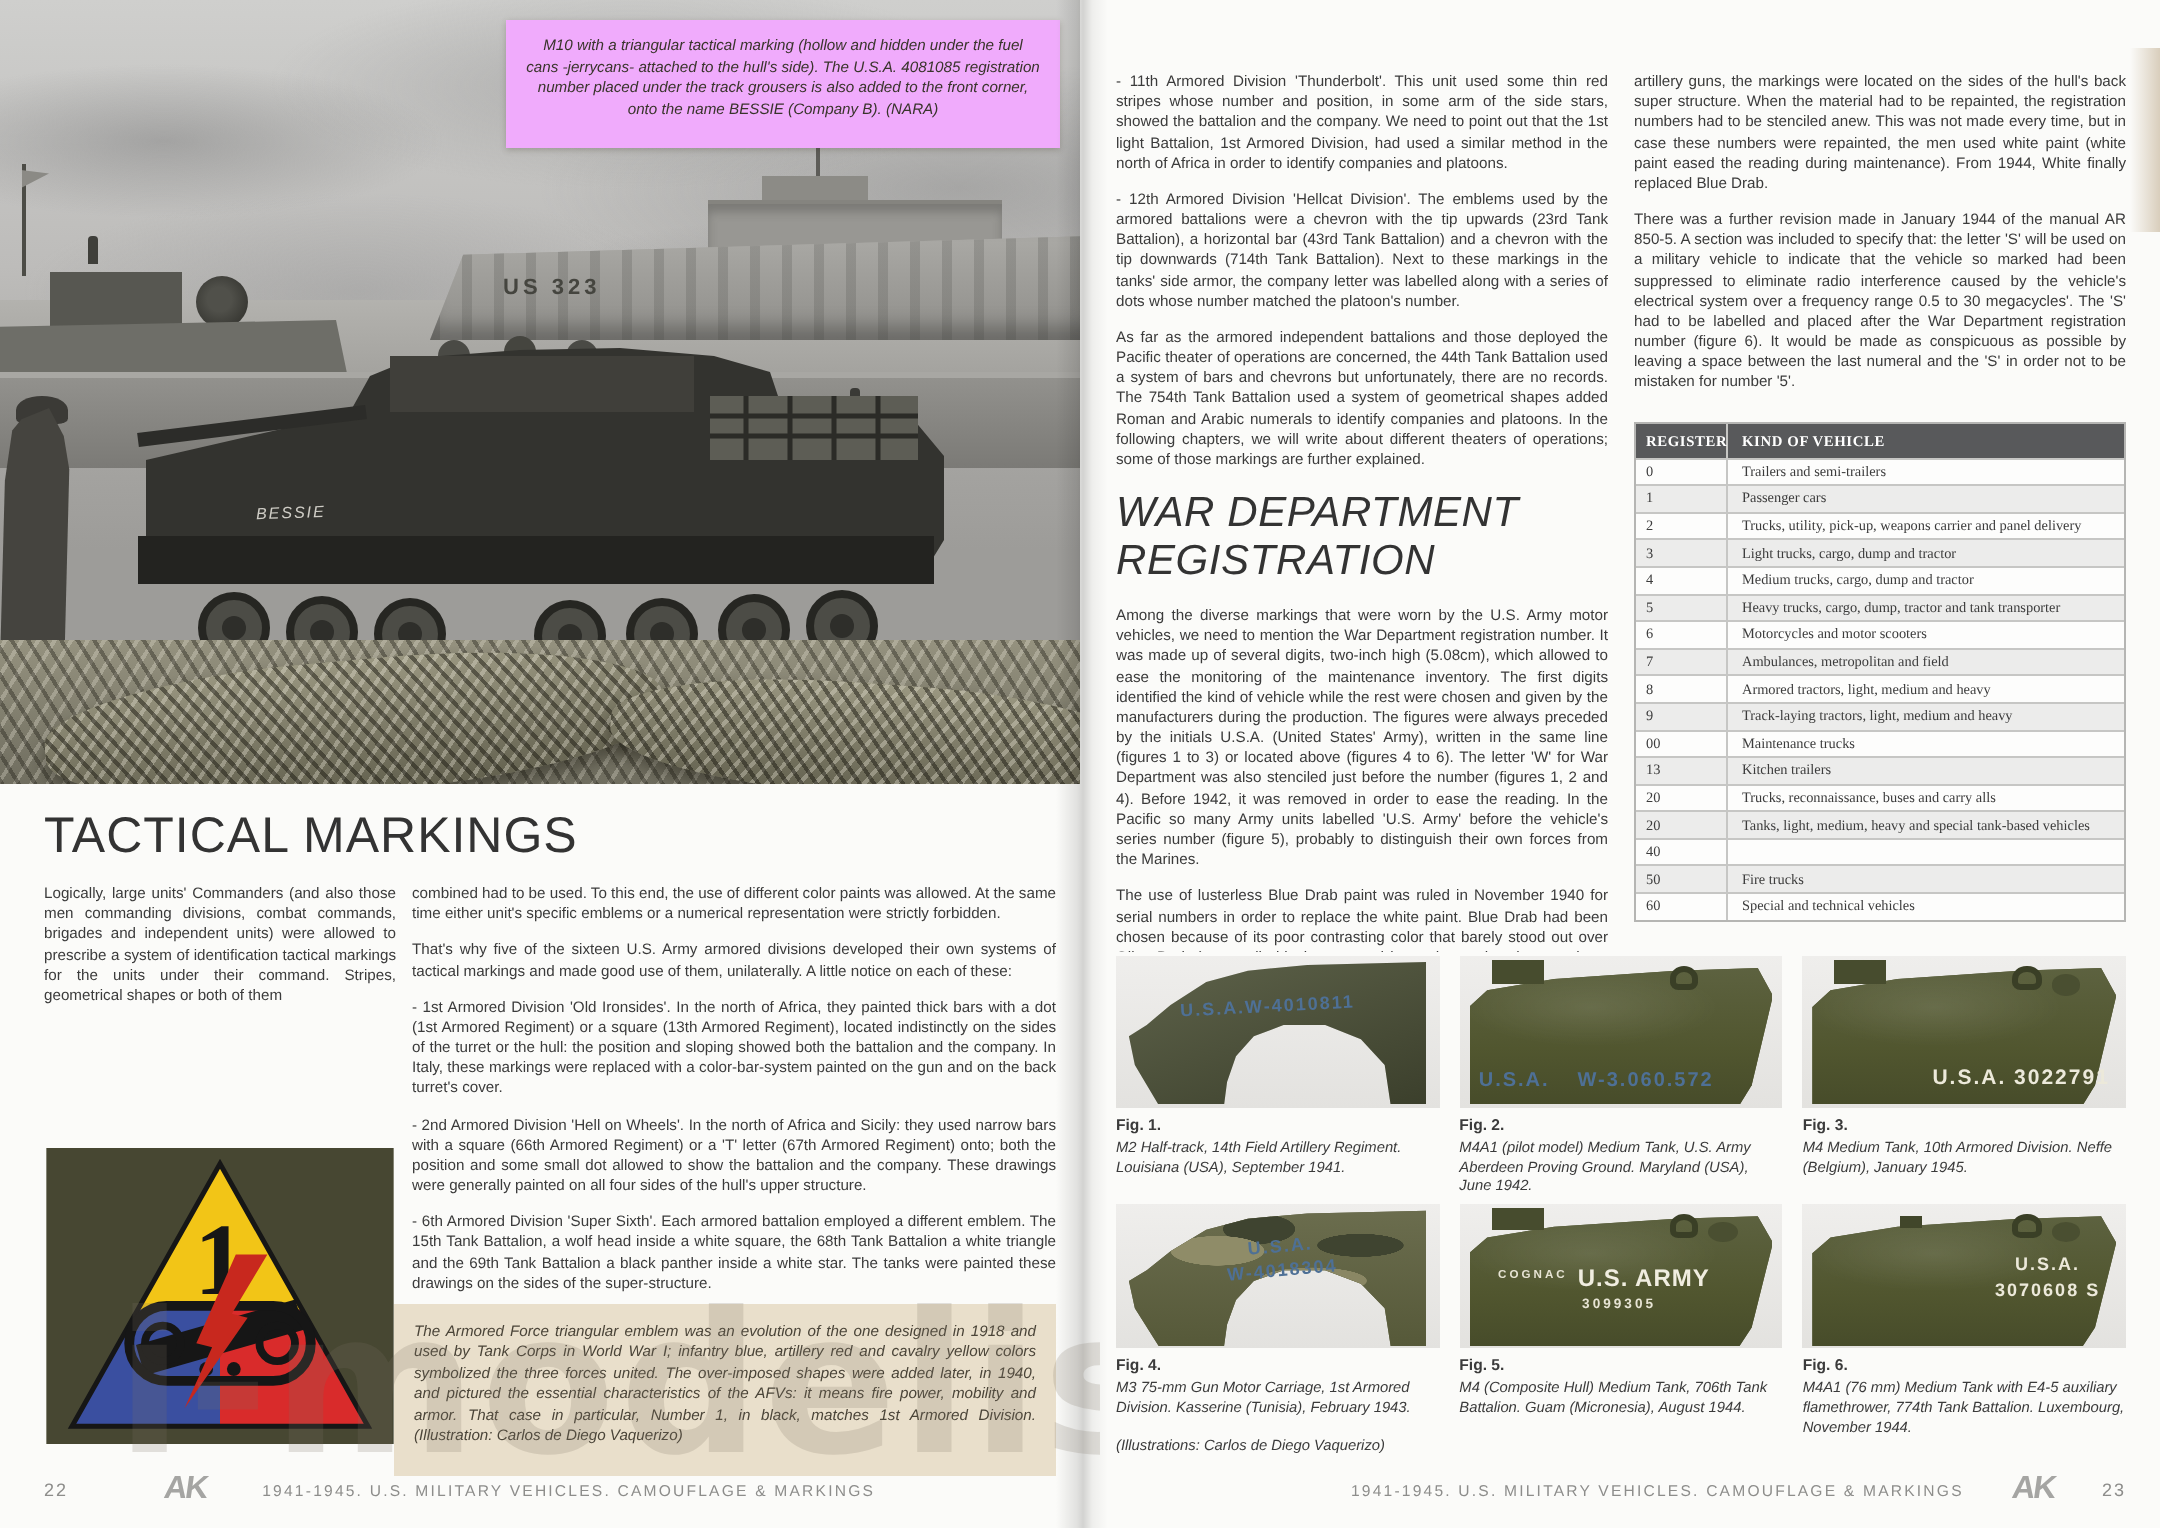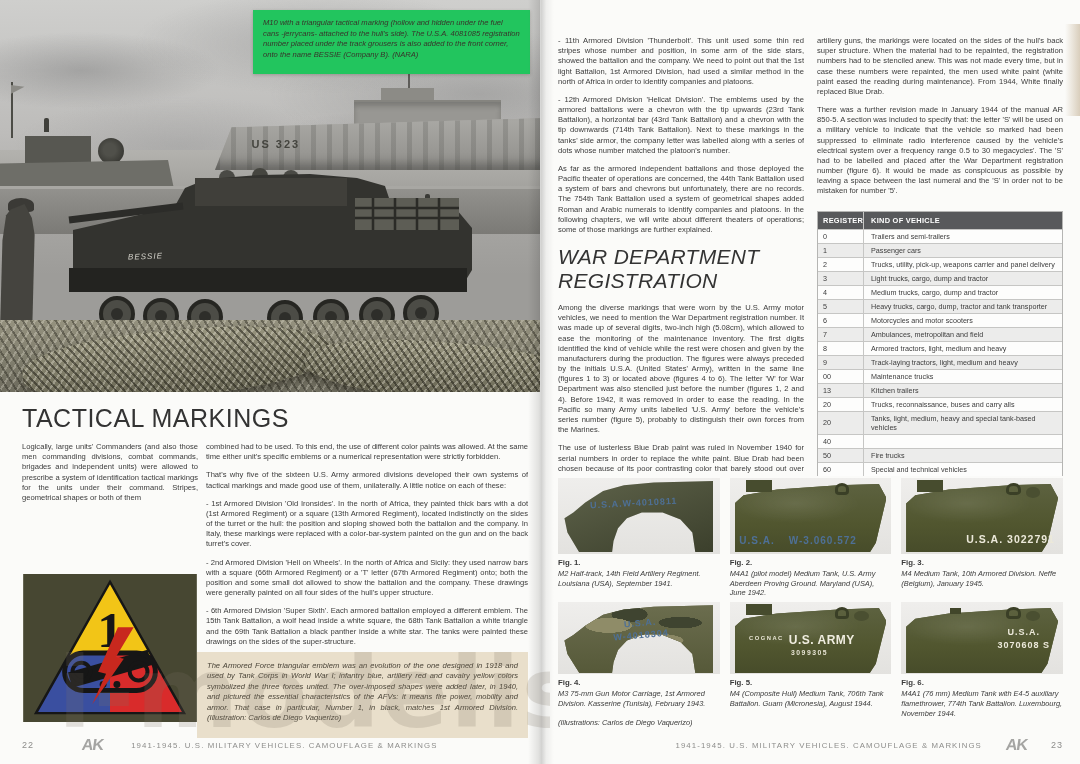--- a/index.html
+++ b/index.html
@@ -80,22 +80,22 @@
   .roll-2 { left:56%; top:342px; width:270px; height:56px; transform:rotate(4deg); }
   .soldier { position:absolute; left:-4px; top:204px; width:46px; height:140px; background:#45443f;
     clip-path:polygon(32% 4%,62% 0,78% 10%,84% 22%,78% 100%,8% 100%,14% 26%,22% 8%); }
   .soldier-helmet { position:absolute; left:8px; top:198px; width:26px; height:14px; background:#3b3a36;
     border-radius:50% 50% 20% 20%; }
   .tank-name { position:absolute; left:128px; top:252px; font-size:8px; font-style:italic;
     color:rgba(235,233,225,.85); letter-spacing:1px; transform:rotate(-2deg); }
 
   
   .photo-caption { position:absolute; left:253px; top:10px; width:277px; min-height:64px; z-index:12;
-    background:#22c55e; padding:8px 10px; font-size:7.6px; line-height:1.4; font-style:italic;
-    color:#39342b; text-align:left; box-shadow:0 1px 3px rgba(60,50,30,.25); }
+    background:#f0abfc; padding:8px 10px; font-size:7.6px; line-height:1.4; font-style:italic;
+    color:#39342b; text-align:center; box-shadow:0 1px 3px rgba(60,50,30,.25); }
 
   
   .lcontent { position:absolute; left:22px; top:404px; width:506px; }
   h1.tact { font-size:25px; font-weight:400; letter-spacing:.5px; color:#333; margin-bottom:9px; }
   .lcols { display:flex; gap:8px; }
   .lcol1 { width:176px; height:138px; overflow:hidden; }
   .lcol2 { flex:1; height:216px; overflow:hidden; }
   .bodytext p { font-size:7.6px; line-height:1.34; color:#3b3b3b; text-align:justify; margin-bottom:8px; }
   .emblem-box { position:absolute; left:22px; top:574px; width:176px; height:148px; }
   .emblem-caption { position:absolute; left:197px; top:652px; width:331px; height:86px;
@@ -103,21 +103,21 @@
     color:#4a4438; text-align:justify; }
 
   
   .rcontent { position:absolute; left:18px; top:36px; width:505px; display:flex; gap:13px; }
   .rcol { width:246px; height:440px; overflow:hidden; }
   h2.wdr { font-size:21px; font-weight:400; font-style:italic; letter-spacing:.3px; color:#333;
            margin:10px 0 10px 0; }
 
   
   .reg-table { margin-top:14px; border:1px solid #b5b5b3; }
-  .trow { display:flex; align-items:stretch; border-top:1px solid #c6c6c4; min-height:13.6px; }
+  .trow { display:flex; align-items:stretch; border-top:1px solid #c6c6c4; min-height:13.6px;font-family:Liberation Serif, serif; }
   .trow:nth-child(odd) { background:#ececeb; }
   .trow:nth-child(even) { background:#fdfdfc; }
   .thead { background:#58595b !important; min-height:17px; border-top:none; }
   .tc1 { width:46px; padding:2px 0 2px 5px; border-right:1px solid #c6c6c4;
          font-size:7.2px; color:#3c3c3c; display:flex; align-items:center; }
   .tc2 { flex:1; padding:2px 4px 2px 7px; font-size:7.2px; color:#3c3c3c; display:flex; align-items:center; }
   .thead .tc1, .thead .tc2 { color:#ffffff; font-weight:bold; font-size:7.4px; letter-spacing:.3px; }
 
   
   .fig-section { position:absolute; left:18px; top:478px; width:505px; }

